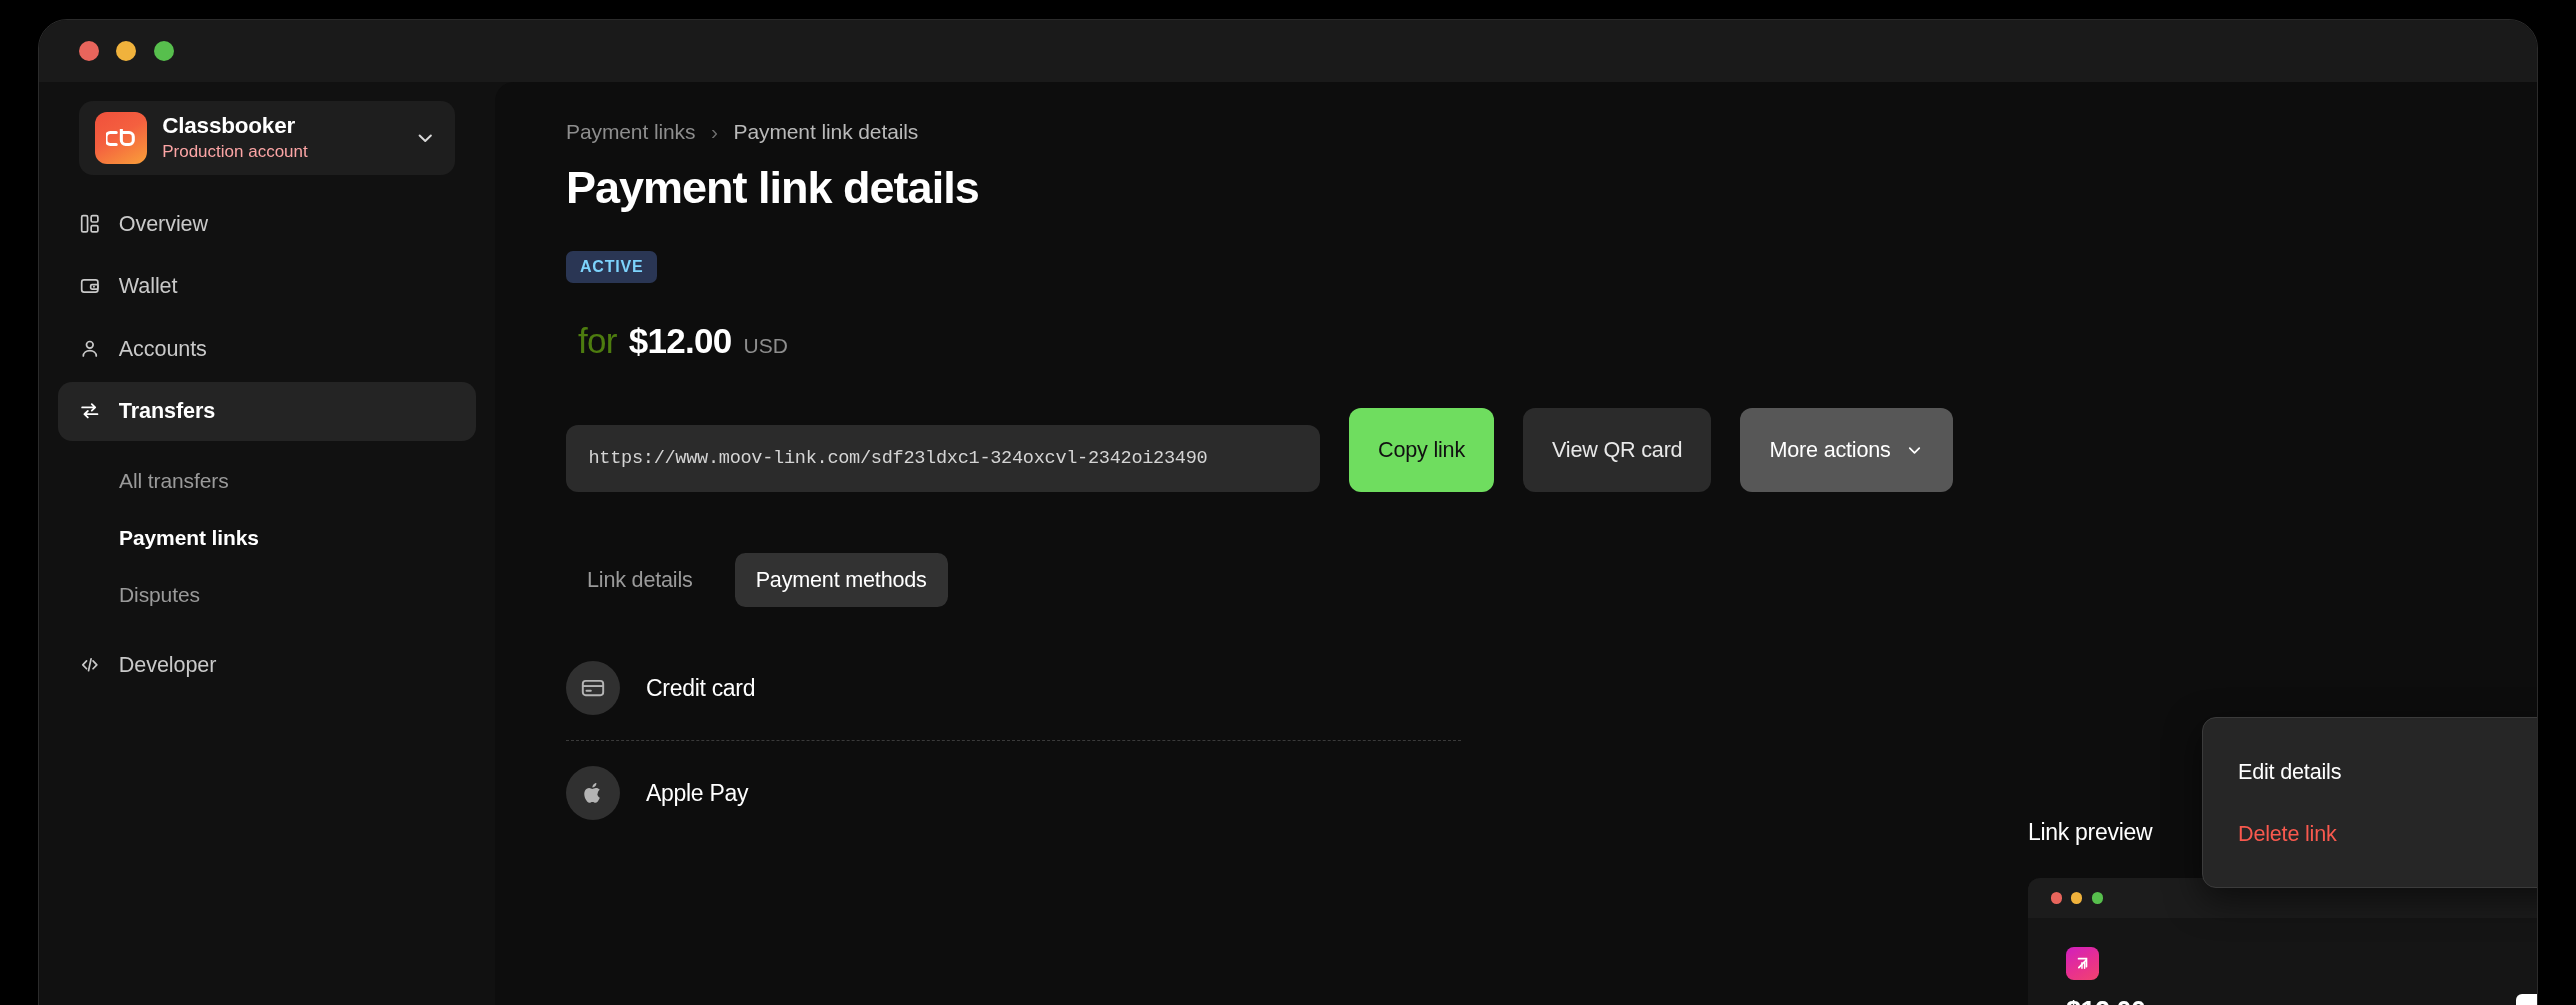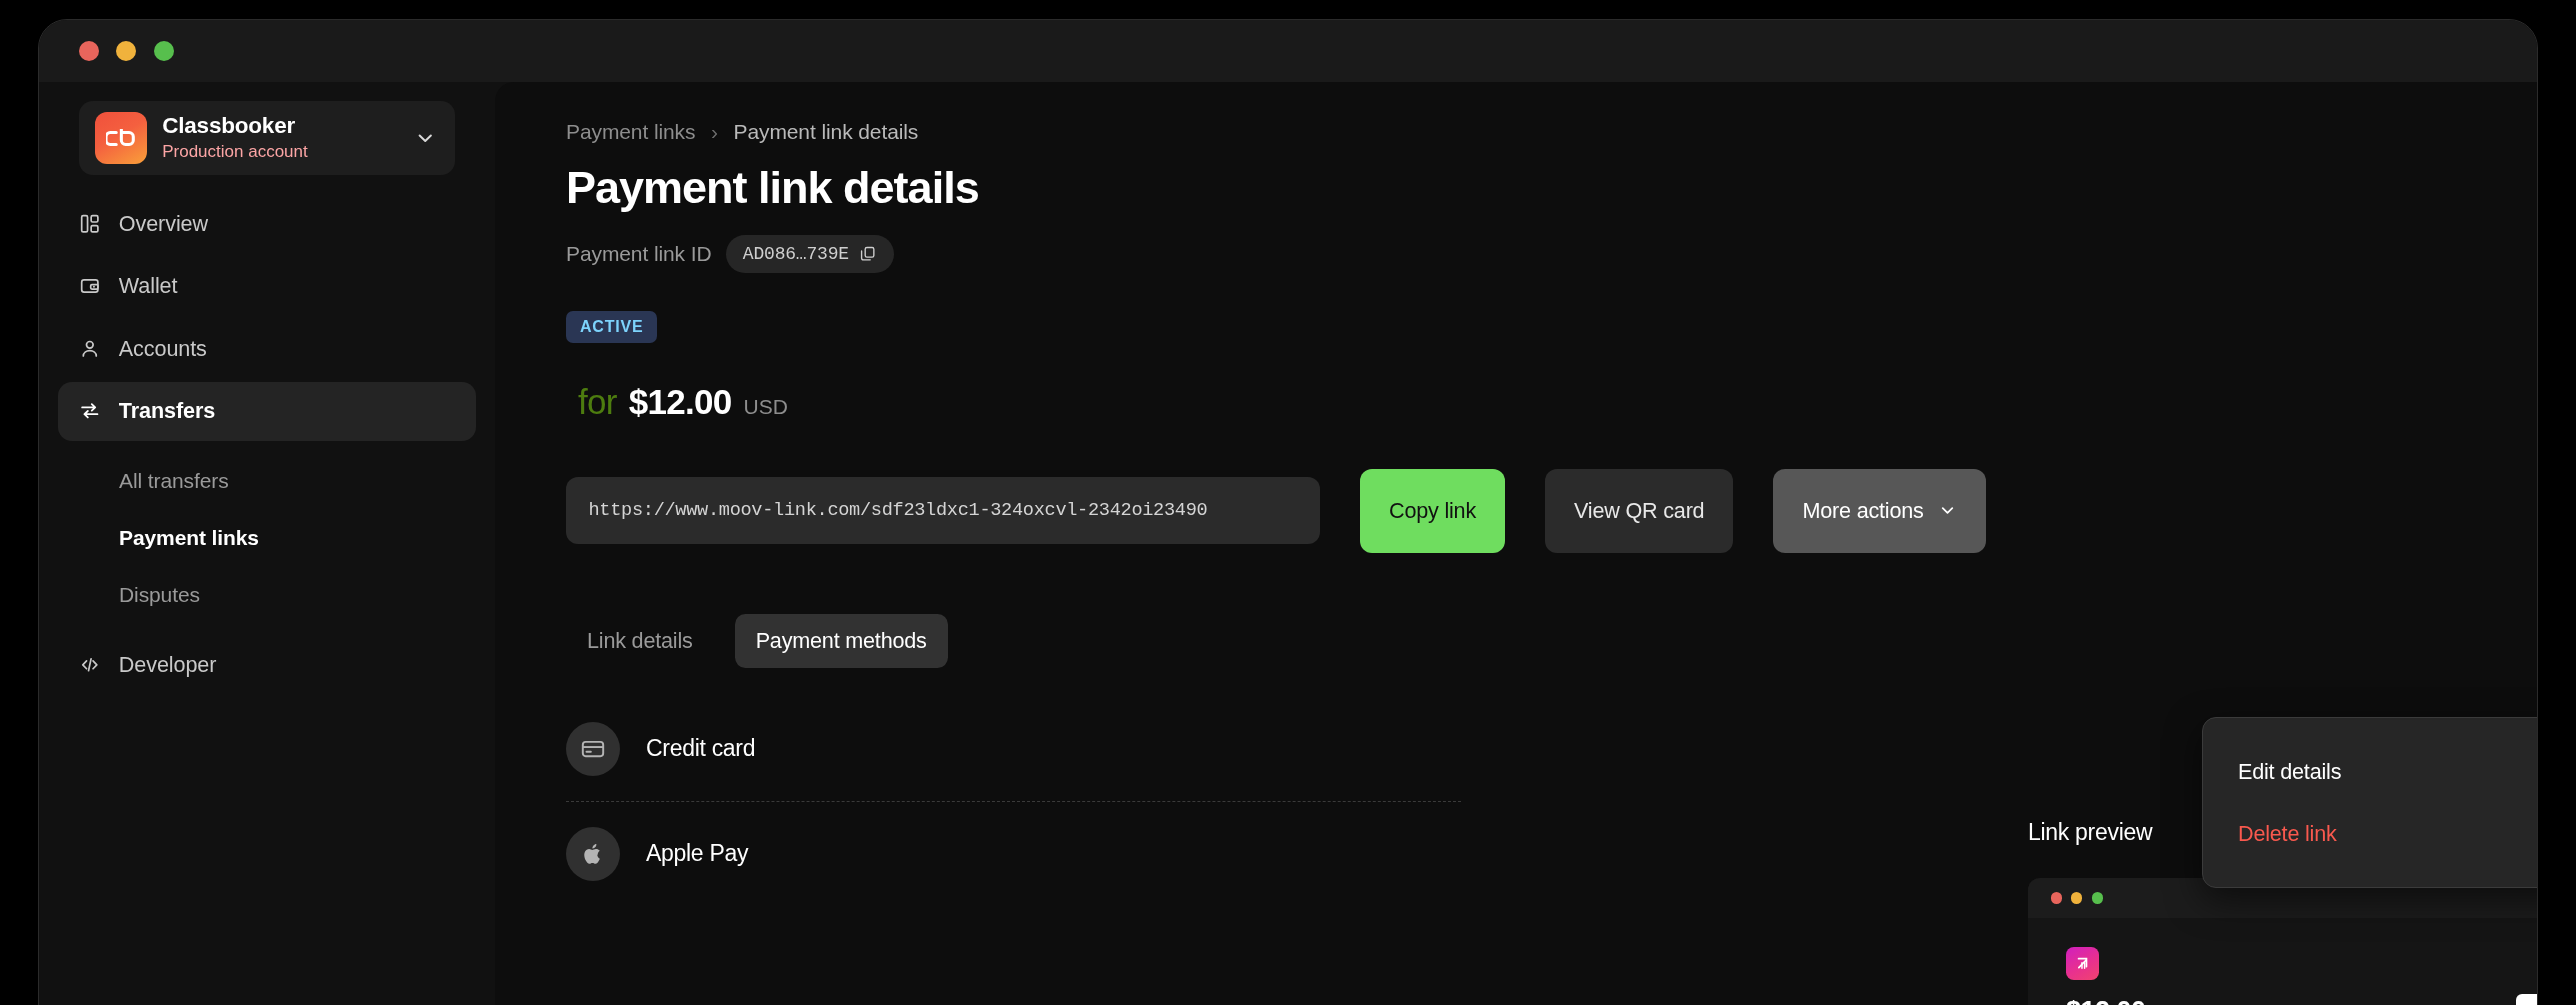--- a/index.html
+++ b/index.html
@@ -183,21 +183,21 @@
     font-size: 35px;
     letter-spacing: -0.7px;
   }
   .sum-name { color: #ffffff; font-weight: 700; }
   .sum-for  { color: #4d7c0f; font-weight: 400; margin: 16px 12px; }
   .sum-amount { color: #ffffff; font-weight: 700; }
   .sum-currency { color: #8d8d8d; font-size: 21px; font-weight: 400; margin-left: 12px; letter-spacing: 0; }
 
   .action-row {
     margin-top: 31px;
-    display: flex; align-items: center; gap: 40px;
+    display: flex; align-items: flex-end; gap: 29px;
   }
   .url-field {
     width: 754px; height: 67px;
     background: #2b2b2b;
     border-radius: 12px;
     display: flex; align-items: center;
     padding: 0 22.5px;
     color: #d4d4d4;
     font-family: "Liberation Mono", monospace;
     font-size: 18.6px;
@@ -442,32 +442,20 @@
       <main class="main">
 
         <div class="breadcrumb">
           <span class="crumb">Payment links</span>
           <span class="crumb-sep">›</span>
           <span class="crumb current">Payment link details</span>
         </div>
 
         <h1 class="page-title">Payment link details</h1>
 
-        <div class="id-row">
-          <span class="id-label">Payment link ID</span>
-          <span class="id-chip">
-            <span>AD086…739E</span>
-            <span class="copy-ico">
-              <svg width="17.3" height="17.3" viewBox="0 0 24 24" fill="none">
-                <rect x="8.6" y="3.4" width="12" height="13.4" rx="2.4" stroke="currentColor" stroke-width="1.9"></rect>
-                <path d="M15.6 20.6H6.2c-1.4 0-2.6-1.2-2.6-2.6V8.2" stroke="currentColor" stroke-width="1.9" stroke-linecap="round"></path>
-              </svg>
-            </span>
-          </span>
-        </div>
 
         <span class="status-badge">ACTIVE</span>
 
         <div class="summary-line">
           <span class="sum-for">for</span>
           <span class="sum-amount">$12.00</span>
           <span class="sum-currency">USD</span>
         </div>
 
         <div class="action-row">

